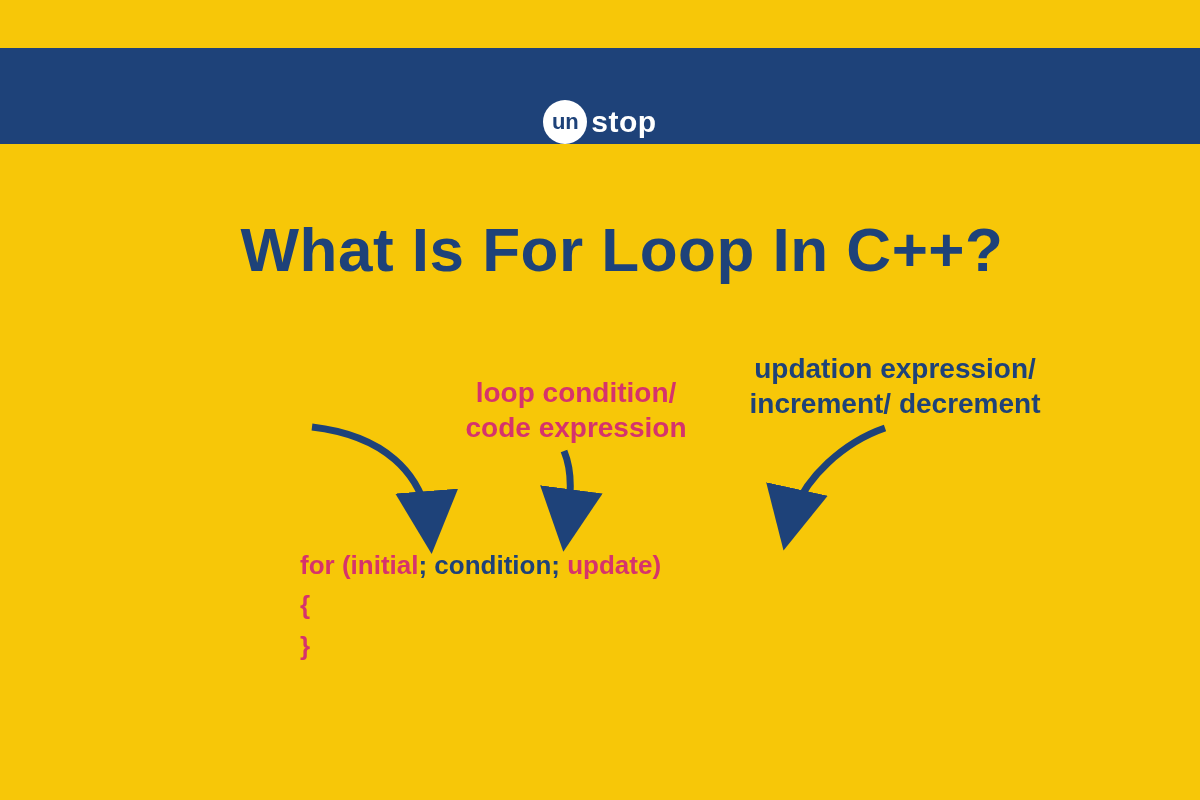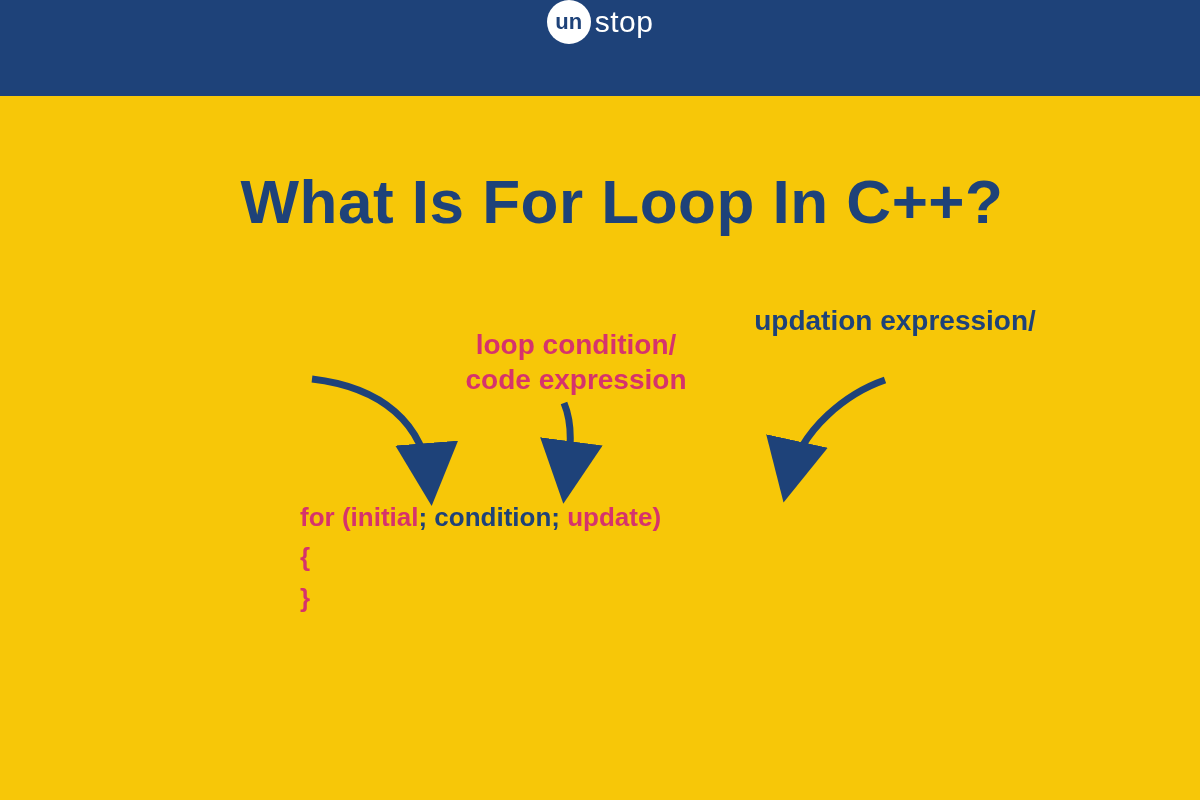--- a/index.html
+++ b/index.html
@@ -9,43 +9,44 @@
     font-family: Arial, Helvetica, sans-serif;
     background: #f7c708;
     overflow: hidden;
     position: relative;
   }
   .header {
     width: 100%;
     height: 96px;
     background: #1e4279;
     display: flex;
-    align-items: flex-start;
+    align-items: flex-end;
     justify-content: center;
+    margin-top: 48px;
   }
   .logo {
     display: flex;
     align-items: center;
     gap: 4px;
   }
   .logo-circle {
     width: 44px;
     height: 44px;
     border-radius: 50%;
     background: #ffffff;
     display: flex;
     align-items: center;
     justify-content: center;
     color: #1e4279;
     font-weight: 800;
     font-size: 22px;
   }
   .logo-text {
     color: #ffffff;
-    font-weight: 400;
+    font-weight: 700;
     font-size: 30px;
     letter-spacing: 0.5px;
   }
   .title {
     text-align: center;
     color: #1e4279;
     font-weight: 800;
     font-size: 62px;
     margin-top: 70px;
     letter-spacing: 0.5px;
@@ -98,20 +99,21 @@
 <div class="diagram">
 
 
   <div class="label label-pink" style="left:456px; top:90px; width:240px;">
     <span>loop condition/</span><br>
     <span>code expression</span>
   </div>
 
   <div class="label label-navy" style="left:730px; top:66px; width:330px;">
     <span>updation expression/</span><br>
+    <span>increment/ decrement</span>
   </div>
 
   <svg class="arrow-svg" style="left:300px; top:130px;" width="170" height="140">
     <defs>
       <marker id="ah1" markerWidth="9" markerHeight="9" refX="6" refY="4.5" orient="auto">
         <path d="M0,0 L9,4.5 L0,9 Z" fill="#1e4279"></path>
       </marker>
     </defs>
     <path d="M 12 12 C 80 20, 125 55, 130 118" stroke="#1e4279" stroke-width="7" fill="none" marker-end="url(#ah1)"></path>
   </svg>

